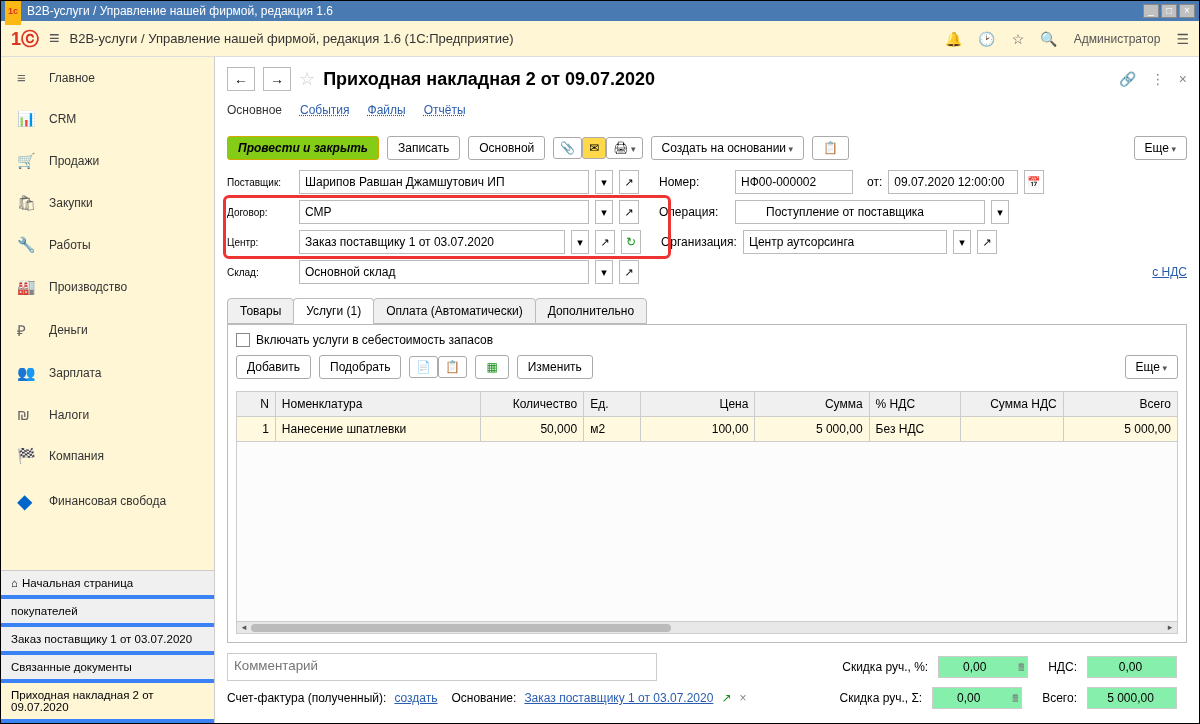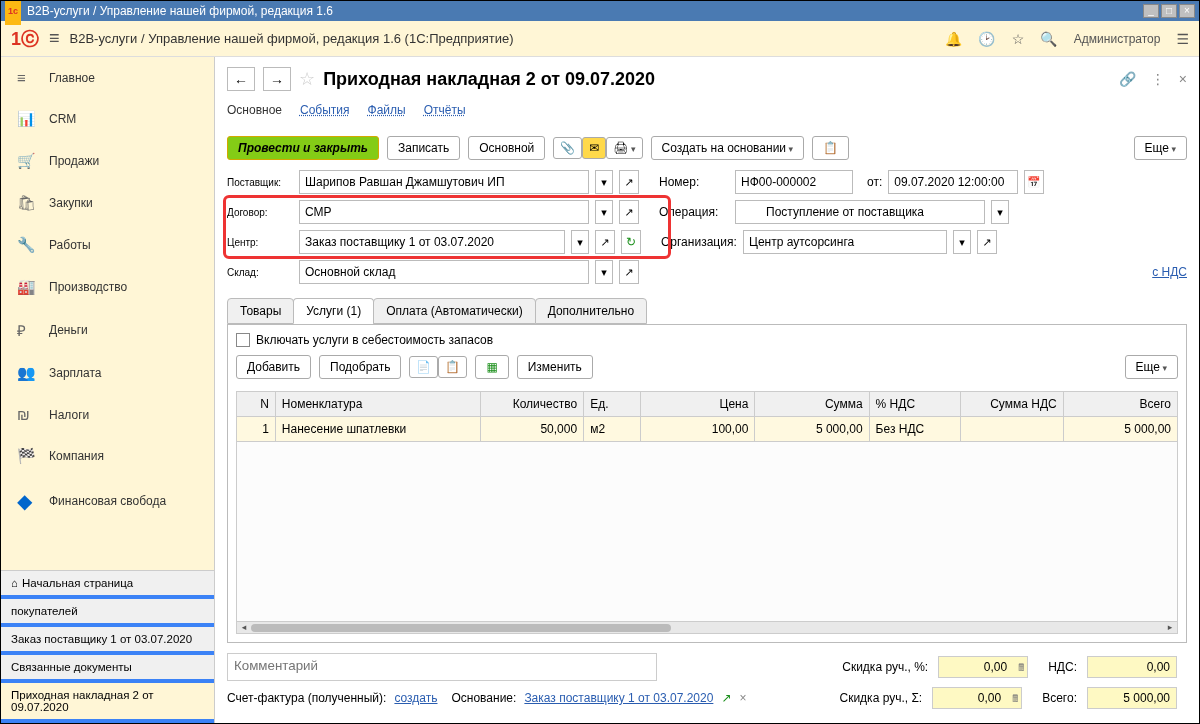--- a/index.html
+++ b/index.html
@@ -84,21 +84,21 @@
 .table-body-area { height: 180px; overflow: auto; border: 1px solid #ccc; border-top: none; background: #fcfcfc; }
 .hscroll { height: 12px; background: #e8e8e8; border: 1px solid #ccc; border-top: none; position: relative; }
 .hscroll-thumb { position: absolute; left: 14px; top: 2px; height: 8px; width: 420px; background: #bbb; border-radius: 4px; }
 .scroll-arrow { position: absolute; top: 0; width: 14px; height: 12px; font-size: 9px; text-align: center; color: #555; }
 
 
 .footer-area { margin-top: 10px; }
 .footer-row { display: flex; align-items: center; gap: 8px; margin-bottom: 6px; }
 .comment-input { flex: 0 0 430px; height: 28px; border: 1px solid #ccc; background: #fff; color: #aaa; padding: 4px 6px; resize: none; }
 .sum-block { margin-left: auto; display: grid; grid-template-columns: auto 100px auto 100px; gap: 6px 10px; align-items: center; }
-.sum-input { border: 1px solid #ccc; background: #fef9c3; text-align: right; padding: 3px 20px 3px 3px; width: 90px; position: relative; }
+.sum-input { border: 1px solid #ccc; background: #86efac; text-align: center; padding: 3px 20px 3px 3px; width: 90px; position: relative; }
 .calc-icon { position: absolute; right: 3px; font-size: 10px; color: #777; }
 </style>
 </head>
 <body>
 
 <div class="titlebar">
   <span class="logo">1c</span>
   <span class="title">B2B-услуги / Управление нашей фирмой, редакция 1.6</span>
   <div class="winbtns">
     <span class="winbtn">_</span>

